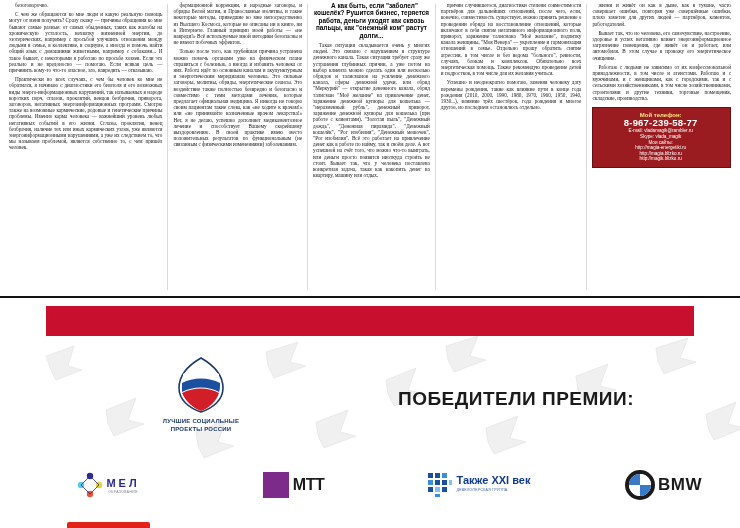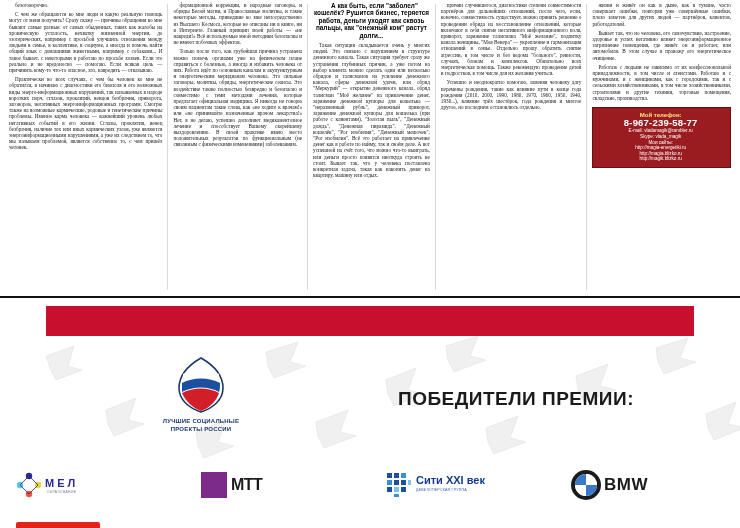--- a/index.html
+++ b/index.html
@@ -181,20 +181,21 @@
     align-items: center;
     justify-content: space-around;
   }
   .row-1 { top: 128px; height: 42px; }
   .row-2 { top: 176px; height: 40px; }
 
   .sponsor {
     height: 40px;
     display: flex;
     align-items: center;
+    justify-content: center;
     flex: 1;
   }
 
   
   .mel-logo { display: flex; align-items: center; gap: 3px; }
   .mel-dots { width: 26px; height: 26px; position: relative; }
   .mel-text {
     font-family: "Liberation Sans", sans-serif;
     font-size: 11px;
     font-weight: bold;
@@ -443,21 +444,21 @@
                 <rect x="15" y="8" width="5" height="5"></rect>
                   <rect x="22" y="8" width="3" height="5" fill="#7ec0ef"></rect>
                 <rect x="1" y="15" width="5" height="5"></rect>
                   <rect x="8" y="15" width="5" height="5" fill="#7ec0ef"></rect>
                 <rect x="15" y="15" width="5" height="5"></rect>
                 <rect x="8" y="22" width="5" height="3" fill="#3a8fd8"></rect>
               </g>
             </svg>
           </div>
           <div class="citi-text">
-            <div class="citi-main">Сити XXI век</div>
+            <div class="citi-main">Также XXI век</div>
             <div class="citi-sub">ДЕВЕЛОПЕРСКАЯ ГРУППА</div>
           </div>
         </div>
       </div>
 
       <div class="sponsor">
         <div class="bmw-logo">
           <div class="bmw-circle">
             <div class="bmw-inner">
               <div class="bmw-q" style="left:0;top:0;background:#3a78c8;"></div>

